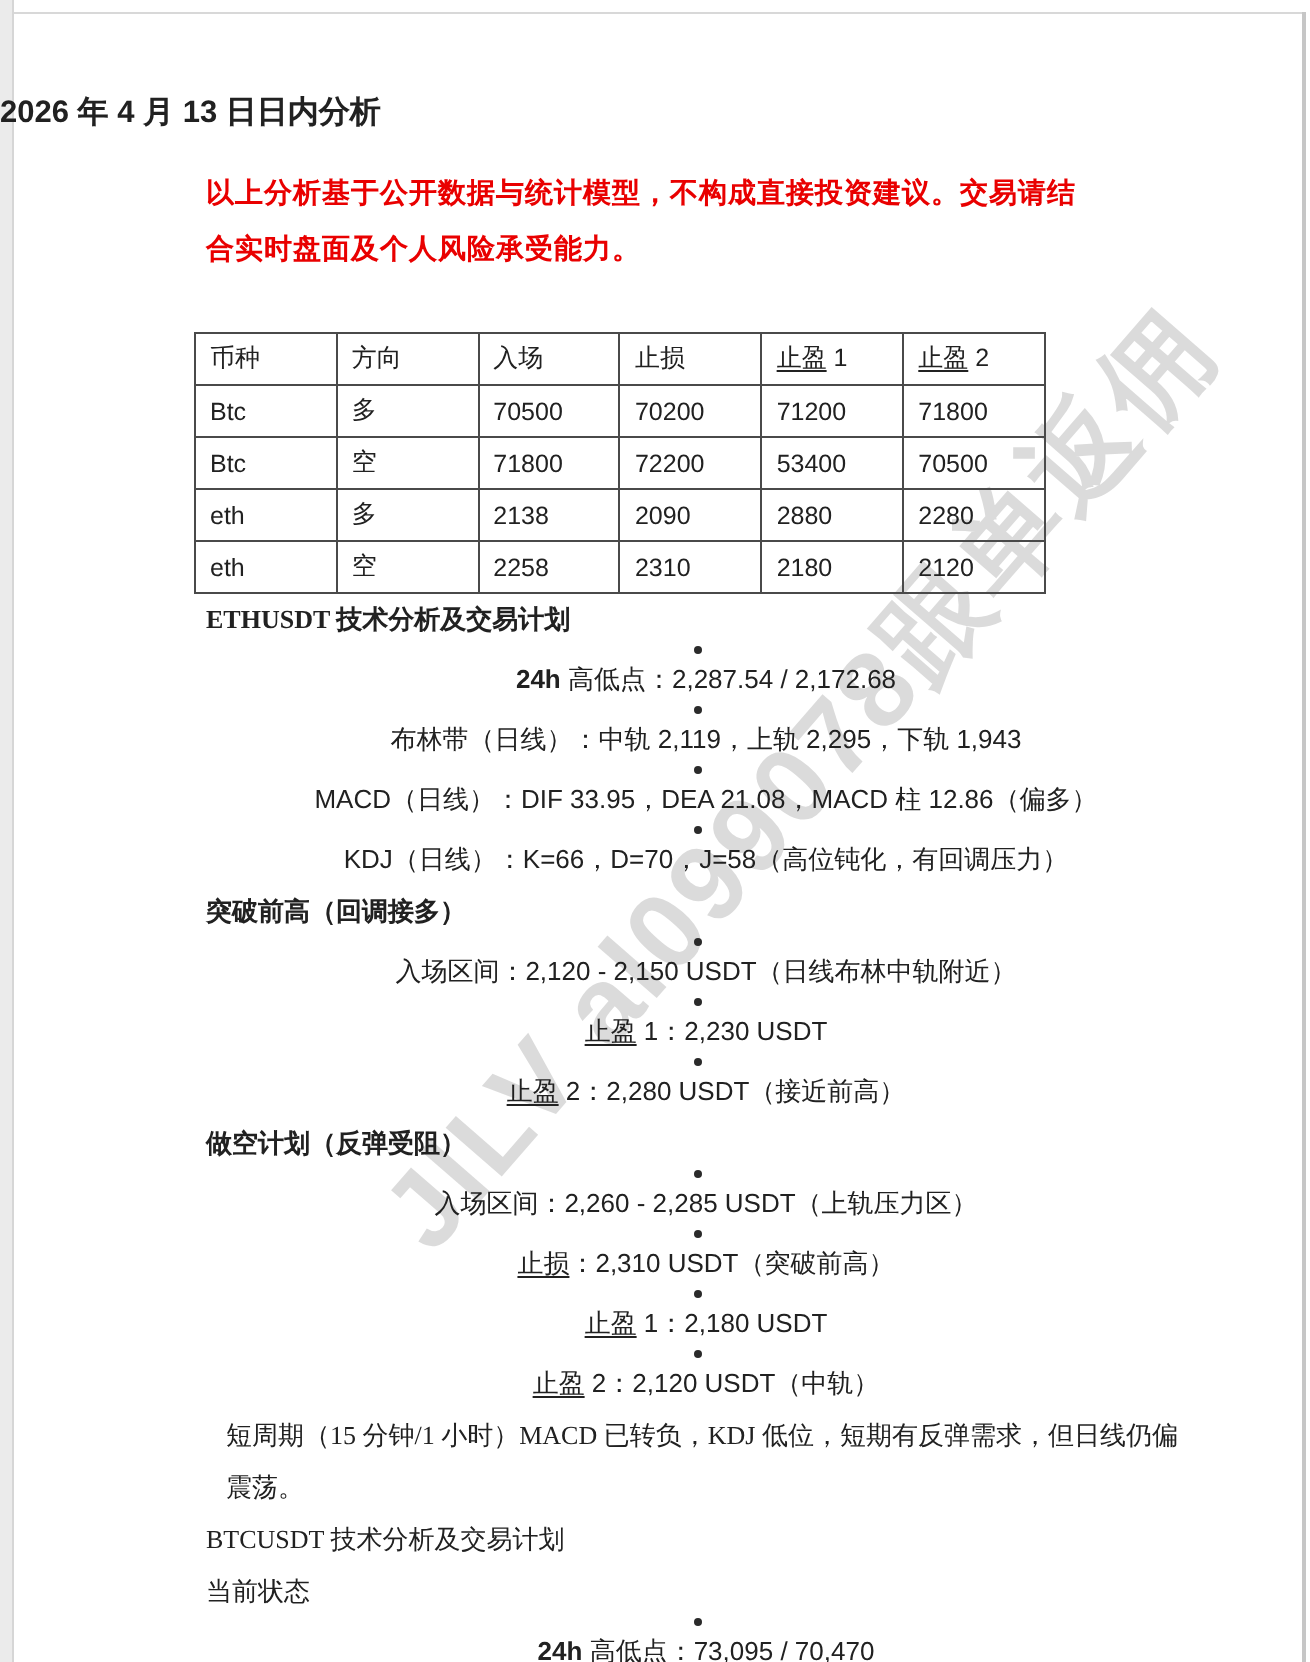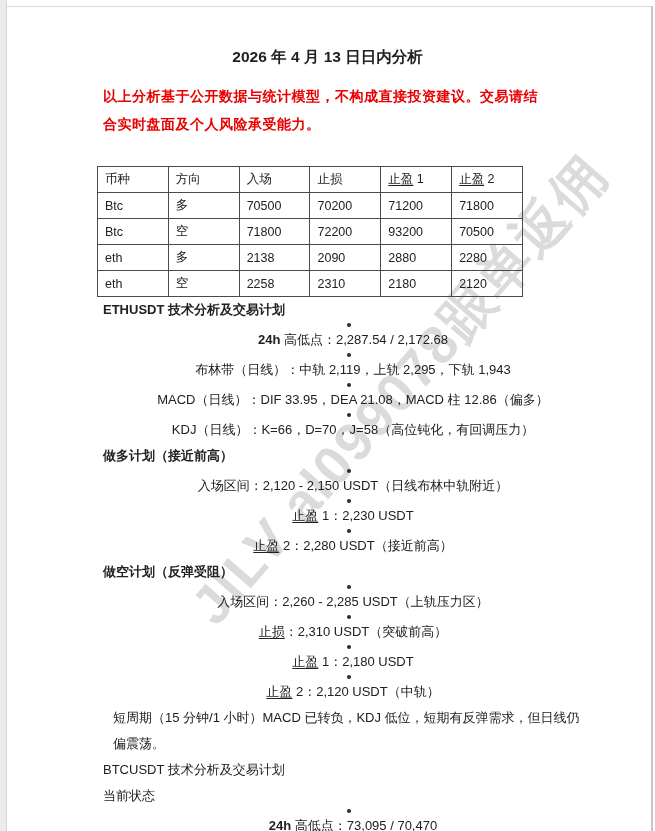--- a/index.html
+++ b/index.html
@@ -12,30 +12,30 @@
   .edge-top   { position:absolute; left:7px; top:6px; right:3px; height:1px; background:#d8d8d8; }
   .edge-right { position:absolute; right:2px; top:6px; width:2px; height:825px; background:#c6c6c6; }
 
   .watermark {
     position:absolute; left:400px; top:390px; z-index:0;
     transform:translate(-50%,-50%) rotate(-49deg);
     font-size:54px; font-weight:bold; letter-spacing:2px;
     color:rgba(90,90,90,0.22); white-space:nowrap; pointer-events:none;
   }
 
-  .title { margin:0; padding-top:46px; text-align:center; font-size:15.5px; font-weight:bold; line-height:22px; position:relative; z-index:1; }
+  .title { margin:0; padding-top:46px; text-align:left; font-size:15.5px; font-weight:bold; line-height:22px; position:relative; z-index:1; }
 
   .content { position:relative; z-index:1; padding-left:97px; padding-right:59px; }
 
   .disclaimer { margin:14px 0 0 6px; color:#e90000; font-weight:bold; font-size:14px; line-height:28px; letter-spacing:0.5px; }
 
   table.plan { border-collapse:collapse; width:426px; table-layout:fixed; font-size:12.5px; margin-top:28px; }
   table.plan td { border:1px solid #4a4a4a; height:25px; padding:0 0 0 7px; overflow:hidden; white-space:nowrap; }
 
-  .line   { margin:0 4px 0 6px; line-height:26px; font-size:13px; }
+  .line   { margin:0 4px 0 6px; line-height:26px; font-size:13px;font-family:Liberation Serif, serif; }
   .h-bold { font-weight:bold; }
   .indent { margin-left:16px; }
 
   .bullet { display:flex; align-items:center; margin-left:13px; line-height:26px; font-size:13px;flex-direction:column; }
   .dot    { flex:0 0 auto; width:4px; height:4px; border-radius:50%; background:#2a2a2a; margin-right:9px; }
 
   .u { text-decoration:underline; text-underline-offset:2px; }
   .b { font-weight:bold; }
   .txt { white-space:pre-wrap; }
 </style>
@@ -70,21 +70,21 @@
         <td>70500</td>
         <td>70200</td>
         <td>71200</td>
         <td>71800</td>
       </tr>
       <tr>
         <td>Btc</td>
         <td>空</td>
         <td>71800</td>
         <td>72200</td>
-        <td>93200</td>
+        <td>53400</td>
         <td>70500</td>
       </tr>
       <tr>
         <td>eth</td>
         <td>多</td>
         <td>2138</td>
         <td>2090</td>
         <td>2880</td>
         <td>2280</td>
       </tr>
@@ -111,21 +111,21 @@
     </div>
   <div class="bullet">
       <span class="dot"></span>
       <span class="txt"><span class="b"></span><span class="u"></span><span>MACD（日线）：DIF 33.95，DEA 21.08，MACD 柱 12.86（偏多）</span></span>
     </div>
   <div class="bullet">
       <span class="dot"></span>
       <span class="txt"><span class="b"></span><span class="u"></span><span>KDJ（日线）：K=66，D=70，J=58（高位钝化，有回调压力）</span></span>
     </div>
 
-  <p class="line h-bold">做多计划（接近前高）</p>
+  <p class="line h-bold">突破前高（回调接多）</p>
 
   <div class="bullet">
       <span class="dot"></span>
       <span class="txt"><span class="b"></span><span class="u"></span><span>入场区间：2,120 - 2,150 USDT（日线布林中轨附近）</span></span>
     </div>
   <div class="bullet">
       <span class="dot"></span>
       <span class="txt"><span class="b"></span><span class="u">止盈</span><span> 1：2,230 USDT</span></span>
     </div>
   <div class="bullet">

